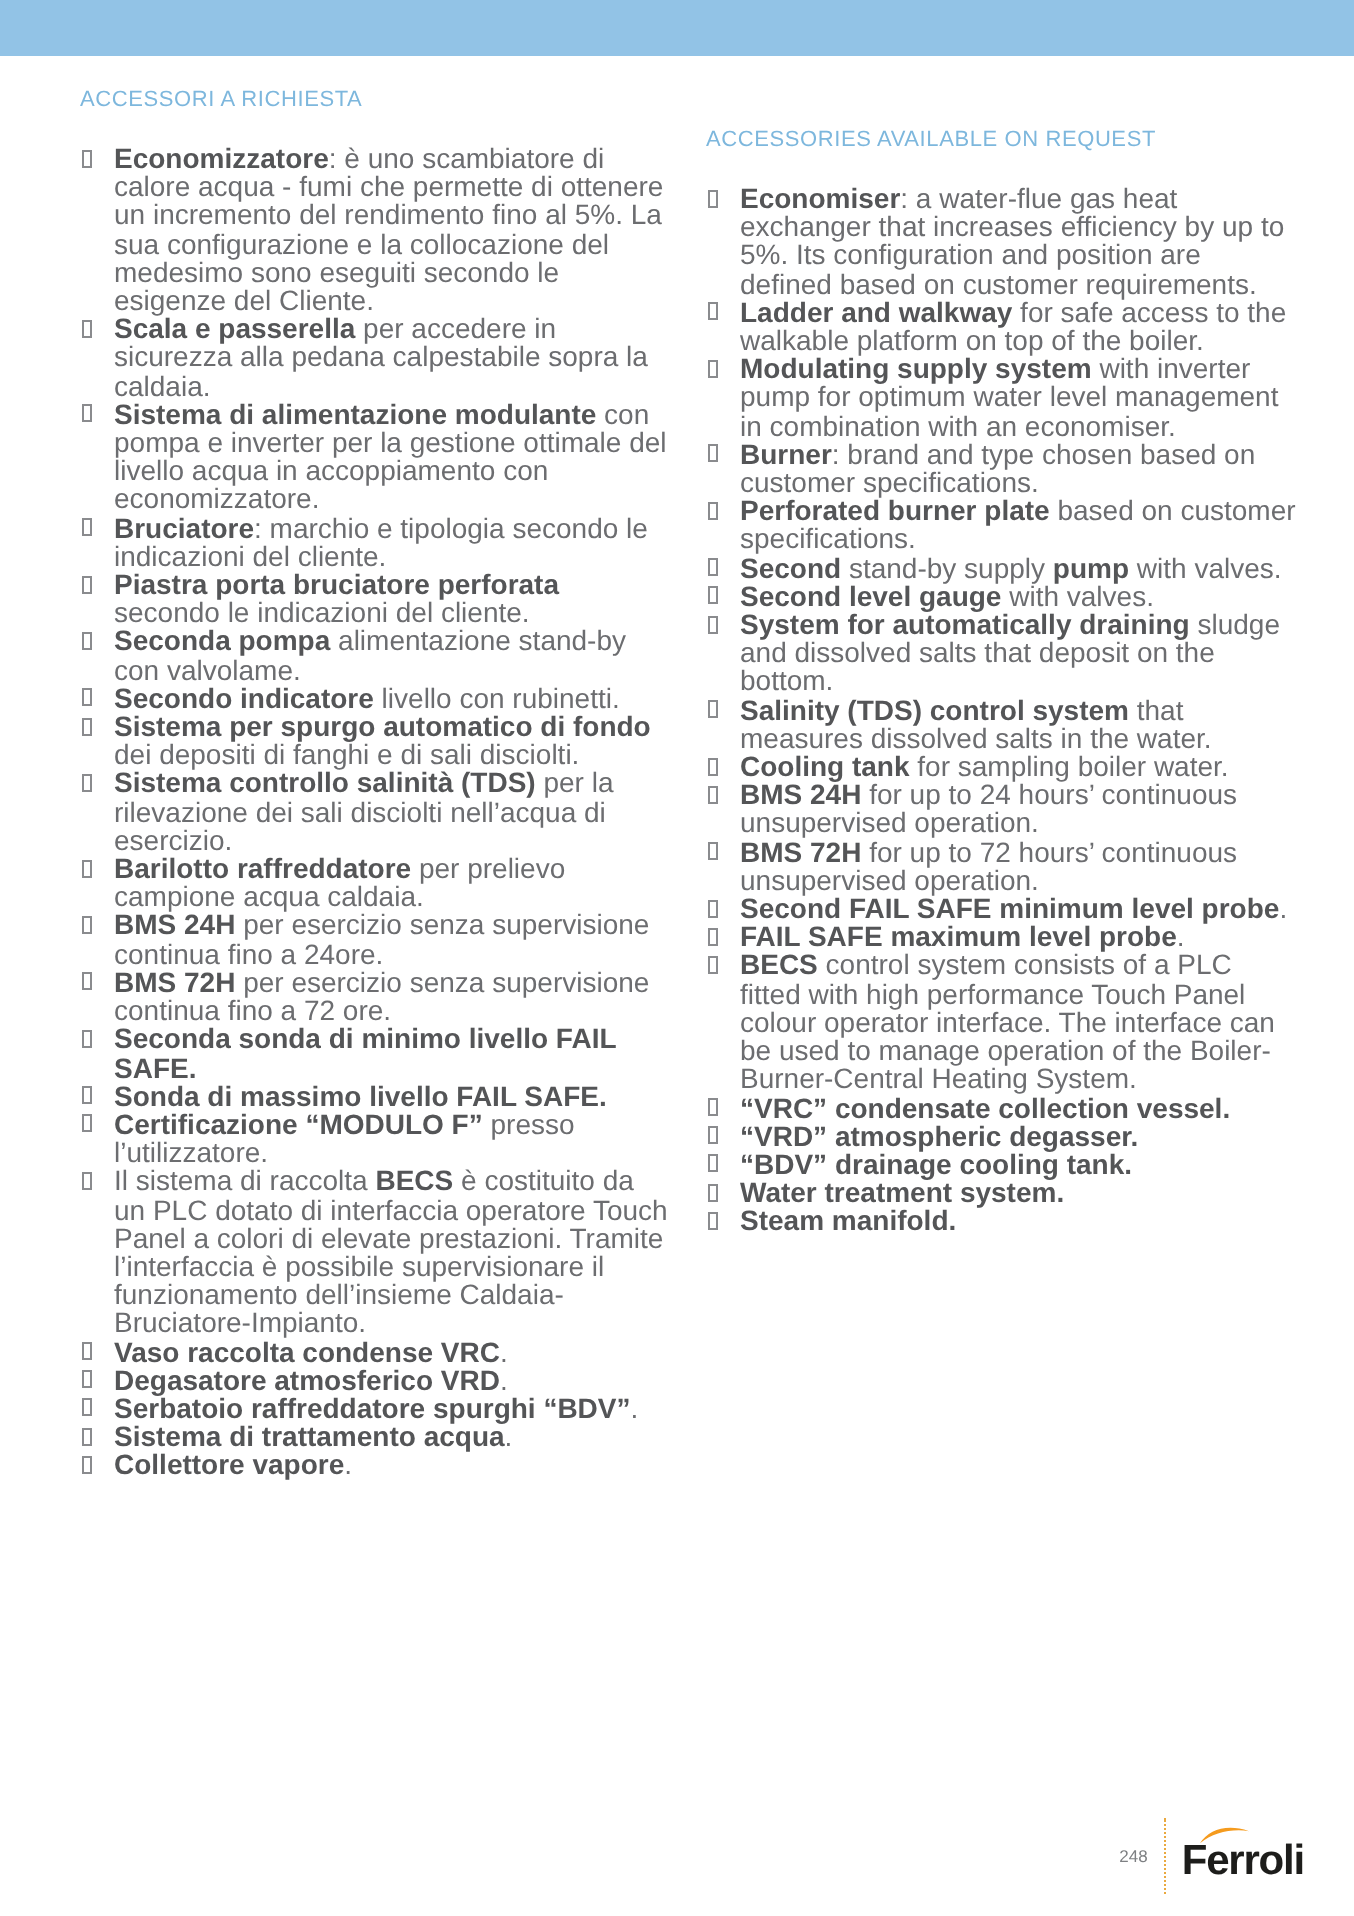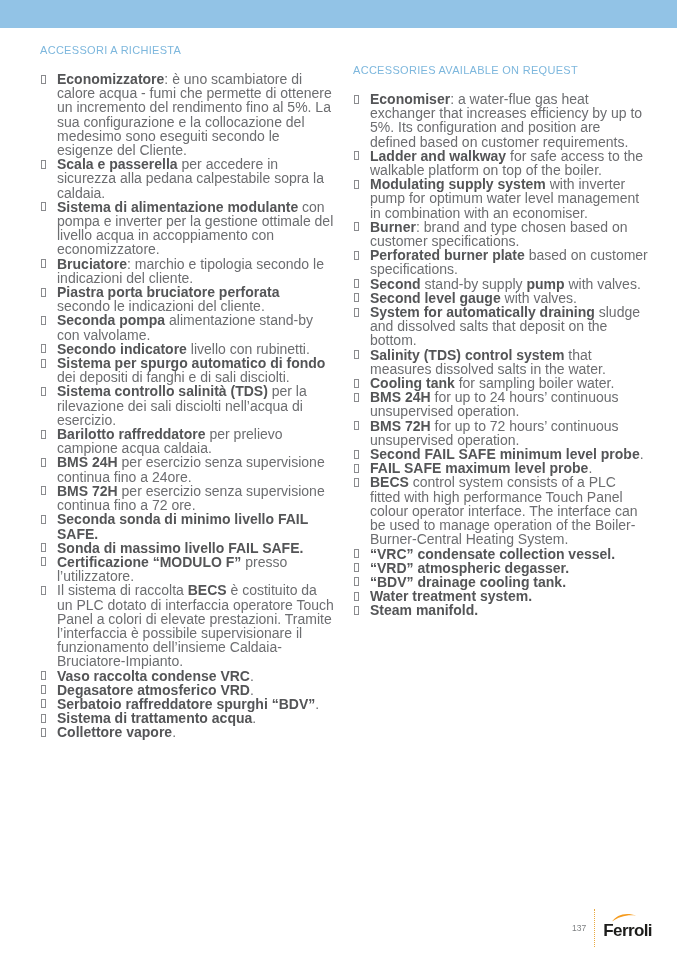--- a/index.html
+++ b/index.html
@@ -32,21 +32,21 @@
   .bold { font-weight:bold; color:#545557; }
   .reg  { font-weight:normal; color:#6c6d70; }
   .footer {
     position:absolute; right:25px; bottom:11px;
     display:flex; align-items:center; gap:8px;
   }
   .pagenum { font-size:8.5px; color:#7e8083; }
   .sep { height:38px; border-left:1px dotted #eaa93f; }
   .logo { position:relative; display:inline-block; padding-top:6px; }
   .brand {
-    font-size:17px; font-weight:bold; color:#1d1d1b;
+    font-size:21px; font-weight:bold; color:#1d1d1b;
     letter-spacing:-0.6px; line-height:22px;
   }
   .swoosh { position:absolute; left:9px; top:-1px; width:25px; height:9px; }
 </style>
 </head>
 <body>
 
 <div class="topbar"></div>
 
 <div class="col col-left">
@@ -96,21 +96,21 @@
       <li><span class="bullet"></span><span class="bold">BECS</span><span class="reg"> control system consists of a PLC fitted with high performance Touch Panel colour operator interface. The interface can be used to manage operation of the Boiler-Burner-Central Heating System.</span></li>
       <li><span class="bullet"></span><span class="bold">“VRC” condensate collection vessel.</span></li>
       <li><span class="bullet"></span><span class="bold">“VRD” atmospheric degasser.</span></li>
       <li><span class="bullet"></span><span class="bold">“BDV” drainage cooling tank.</span></li>
       <li><span class="bullet"></span><span class="bold">Water treatment system.</span></li>
       <li><span class="bullet"></span><span class="bold">Steam manifold.</span></li>
     </ul>
 </div>
 
 <div class="footer">
-  <span class="pagenum">137</span>
+  <span class="pagenum">248</span>
   <span class="sep"></span>
   <span class="logo">
     <svg class="swoosh" viewBox="0 0 25 9" xmlns="http://www.w3.org/2000/svg">
       <path d="M0,8.6 C4.5,1.8 13.5,-1.2 24.5,2.6 C16,1.2 6.5,3.4 0,8.6 Z" fill="#f59b1e"></path>
     </svg>
     <span class="brand">Ferroli</span>
   </span>
 </div>
 
 </body></html>

